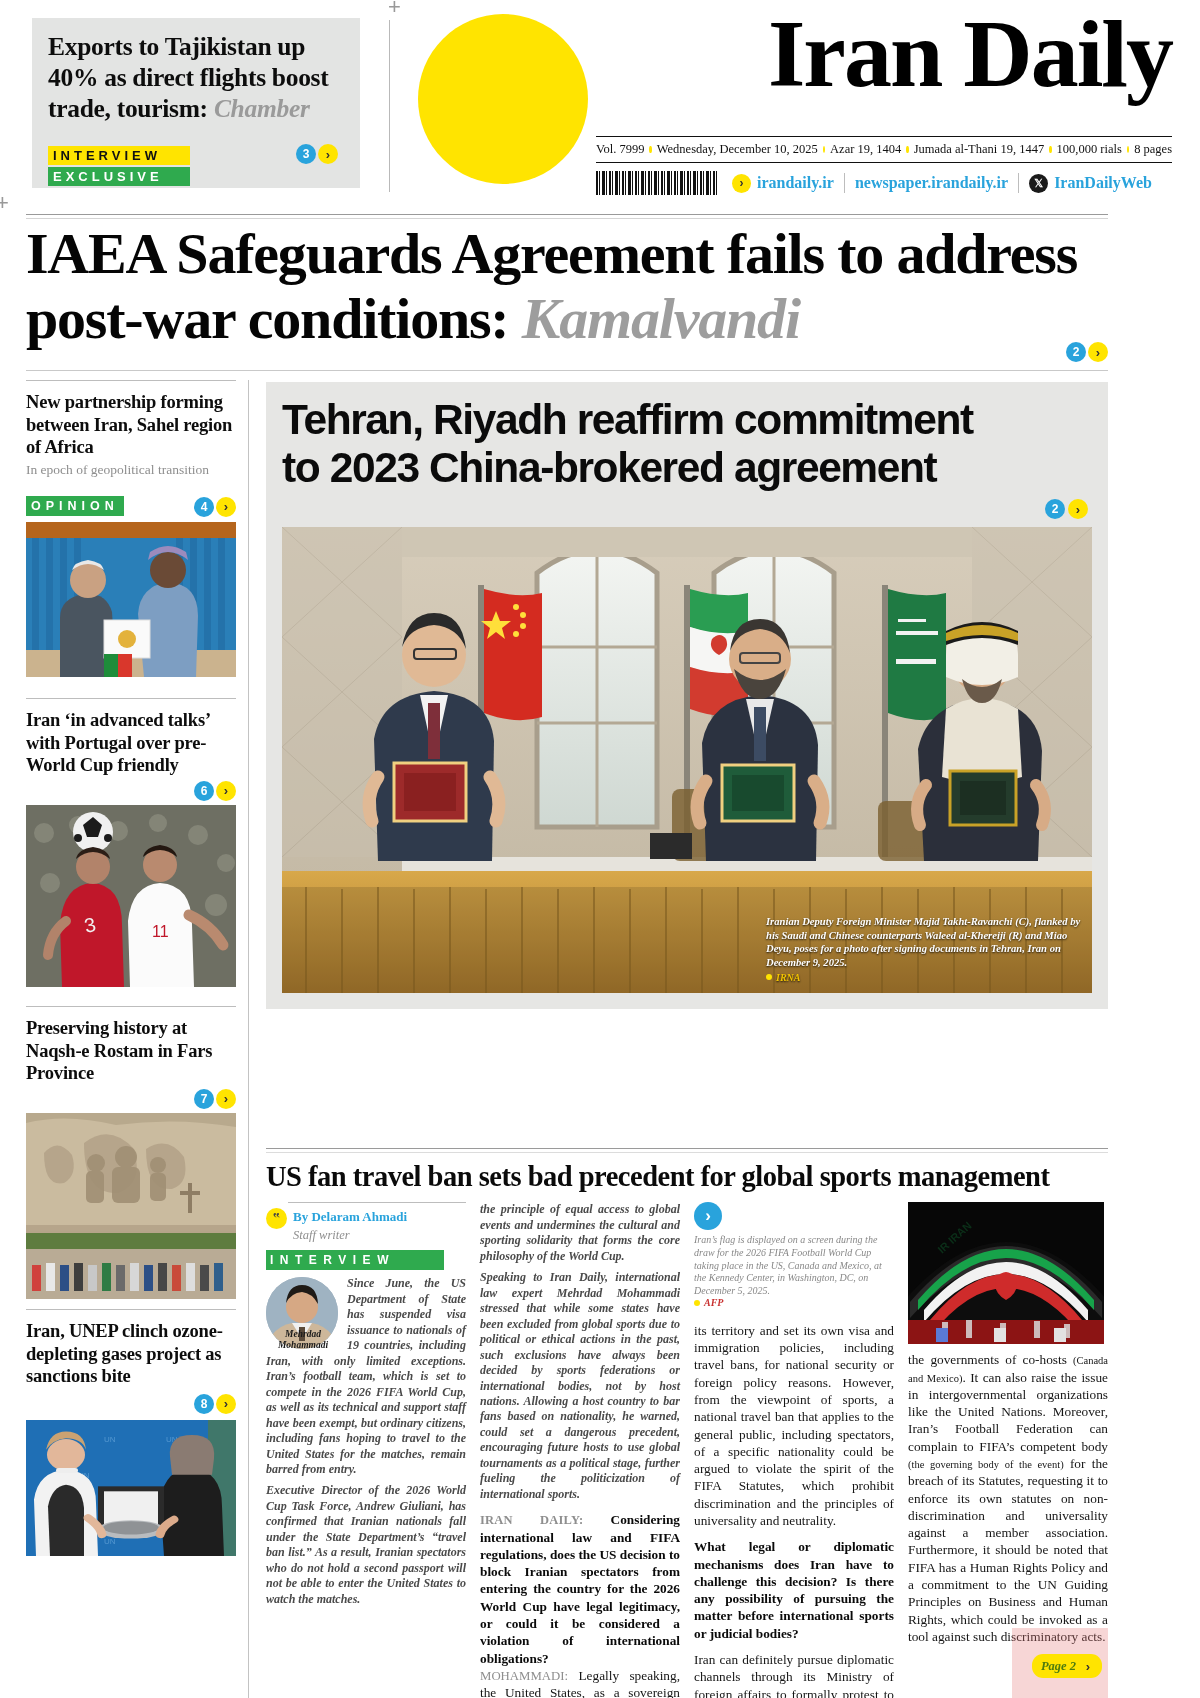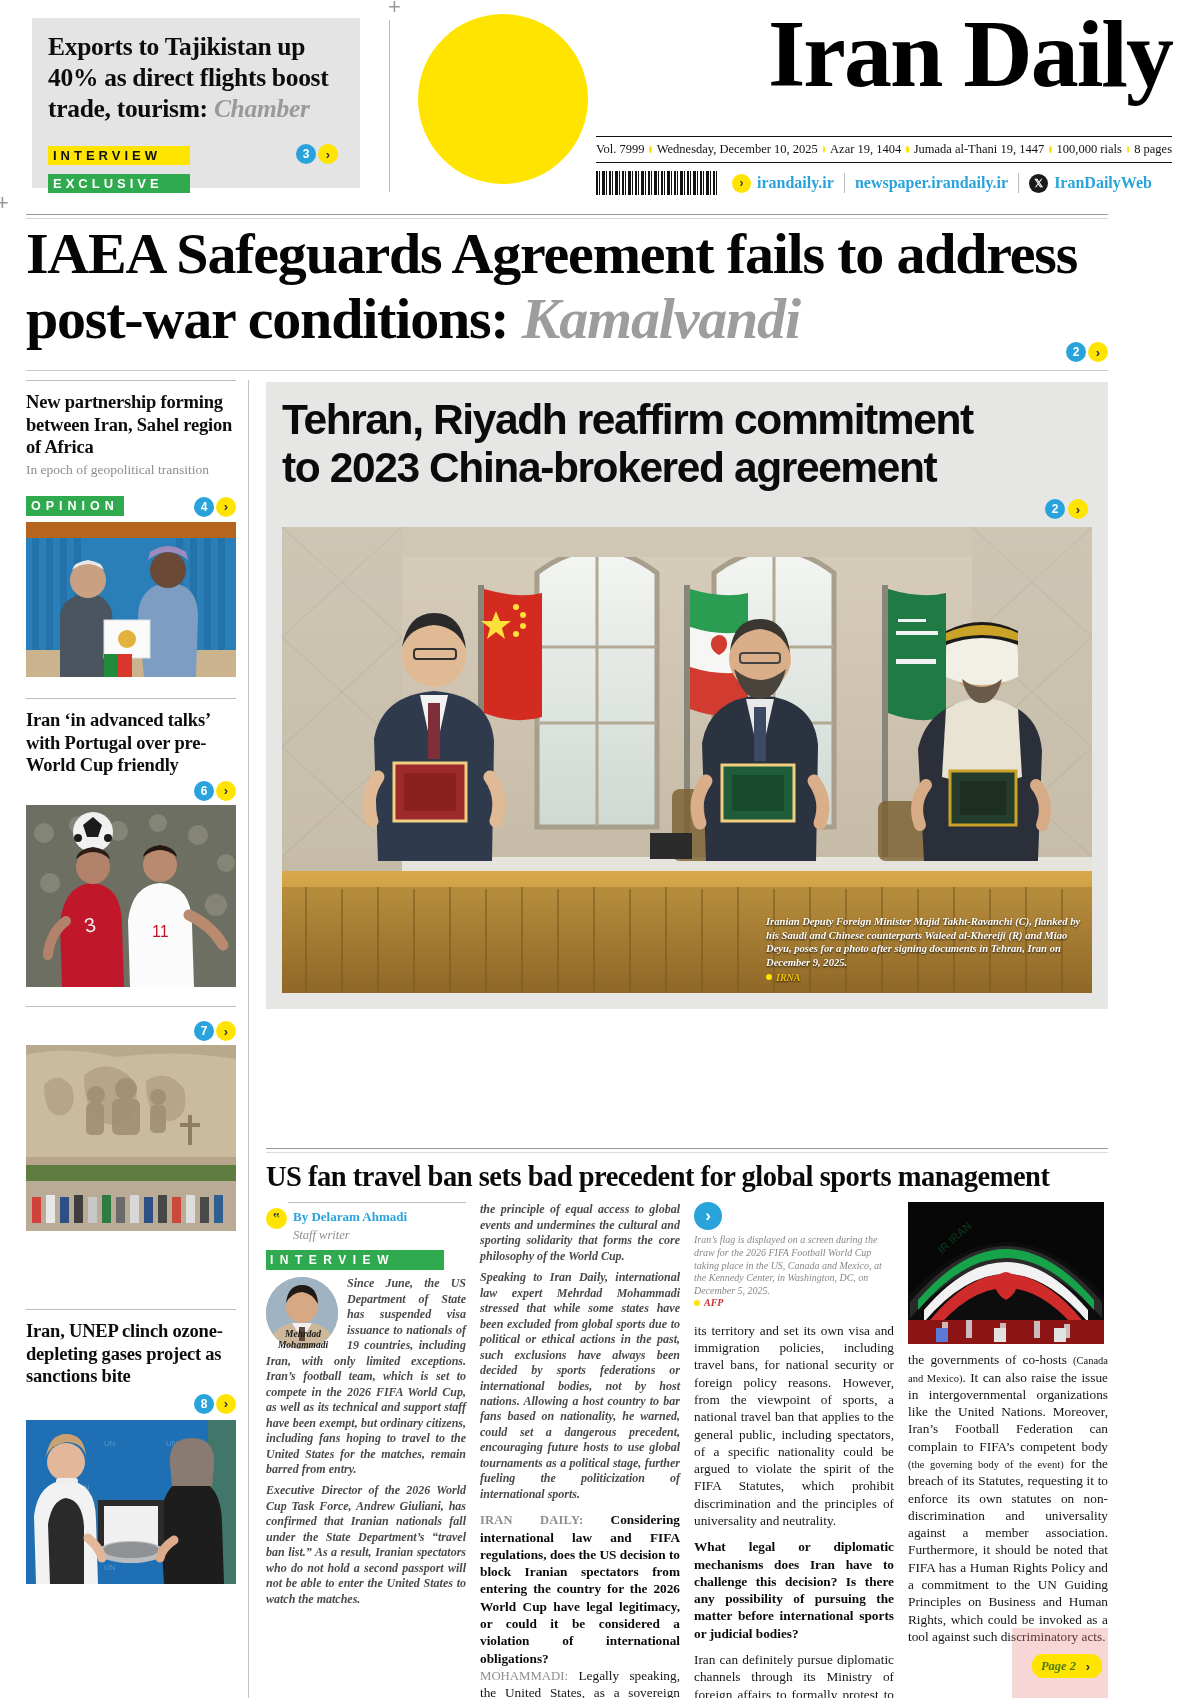--- a/index.html
+++ b/index.html
@@ -24,21 +24,21 @@
     font-size:25.5px;line-height:1.21;letter-spacing:-0.3px;color:#0d0d0d;
   }
   .promo h2 .it{font-style:italic;color:#9a9a9a;font-weight:bold;}
   .tagstack{position:absolute;left:16px;top:128px;}
   .tag-interview{
     display:block;background:#ffe400;color:#111;font-family:"Liberation Sans",sans-serif;
     font-weight:bold;font-size:13px;letter-spacing:4px;padding:2px 4px 2px 5px;width:142px;box-sizing:border-box;
   }
   .tag-exclusive{
     display:block;background:#2faa4e;color:#fff;font-family:"Liberation Sans",sans-serif;
-    font-weight:bold;font-size:13px;letter-spacing:4px;padding:2px 4px 2px 5px;width:142px;box-sizing:border-box;margin-top:9px;
+    font-weight:bold;font-size:13px;letter-spacing:4px;padding:2px 4px 2px 5px;width:142px;box-sizing:border-box;margin-top:2px;
   }
   .pagejump{display:flex;align-items:center;gap:2px;}
   .pg-num{
     width:20px;height:20px;border-radius:50%;background:#29a3dc;color:#fff;
     font-family:"Liberation Sans",sans-serif;font-weight:bold;font-size:12px;
     display:flex;align-items:center;justify-content:center;
   }
   .pg-arrow{
     width:20px;height:20px;border-radius:50%;background:#ffe400;color:#333;
     font-family:"Liberation Sans",sans-serif;font-weight:bold;font-size:13px;
@@ -331,20 +331,21 @@
           <path d="M117 52 Q134 38 151 52 Q149 42 134 40 Q119 42 117 52Z" fill="#241811"></path>
           <text x="126" y="132" font-family="Liberation Sans" font-size="16" fill="#c0172a">11</text>
           <path d="M163 110 q22 10 34 30" stroke="#b98a6f" stroke-width="11" fill="none" stroke-linecap="round"></path>
           <path d="M40 116 q-16 12 -18 34" stroke="#b2836a" stroke-width="10" fill="none" stroke-linecap="round"></path>
         </svg>
       </div>
     </div>
 
     <div class="sb-item" style="height:303px;">
       <div class="sb-rule"></div>
+      <h3 class="sb-h">Preserving history at Naqsh-e Rostam in Fars Province</h3>
       <div style="position:relative;height:26px;">
         <div class="sb-jump" style="top:4px;right:0;">
           <span class="pg-num">7</span>
           <span class="pg-arrow">›</span>
         </div>
       </div>
       <div class="thumb" style="height:186px;margin-top:2px;">
         <svg class="ph" viewBox="0 0 210 186" preserveAspectRatio="none">
           <rect width="210" height="186" fill="#c3b49c"></rect>
           <rect y="0" width="210" height="118" fill="#cabb9f"></rect>
@@ -389,21 +390,21 @@
 
     <div class="sb-item">
       <div class="sb-rule"></div>
       <h3 class="sb-h">Iran, UNEP clinch ozone-depleting gases project as sanctions bite</h3>
       <div style="position:relative;height:30px;">
         <div class="sb-jump" style="top:6px;right:0;">
           <span class="pg-num">8</span>
           <span class="pg-arrow">›</span>
         </div>
       </div>
-      <div class="thumb" style="height:164px;margin-top:2px;">
+      <div class="thumb" style="height:136px;margin-top:2px;">
         <svg class="ph" viewBox="0 0 210 164" preserveAspectRatio="none">
           <rect width="210" height="164" fill="#1f6fb5"></rect>
           <g fill="#5fa0d6" opacity=".8" font-family="Liberation Sans" font-size="8">
             <text x="78" y="26">UN</text>
               <text x="140" y="26">UN</text>
             <text x="52" y="70">UN</text>
               <text x="170" y="70">UN</text>
             <text x="56" y="120">UN</text>
               <text x="170" y="120">UN</text>
             <text x="78" y="150">UN</text>

